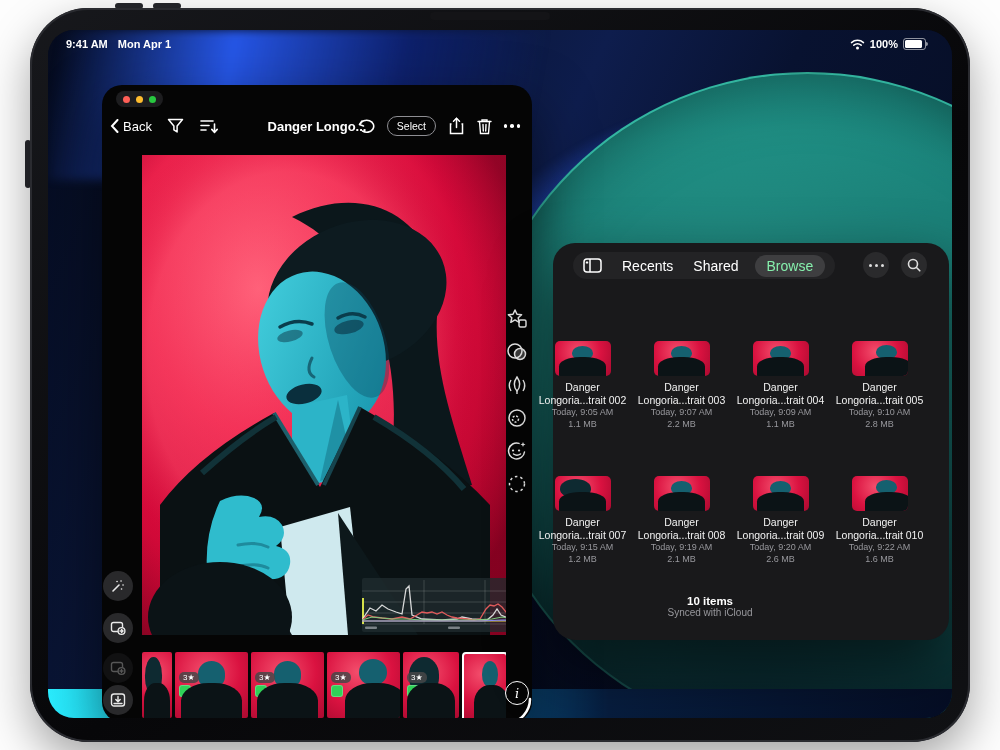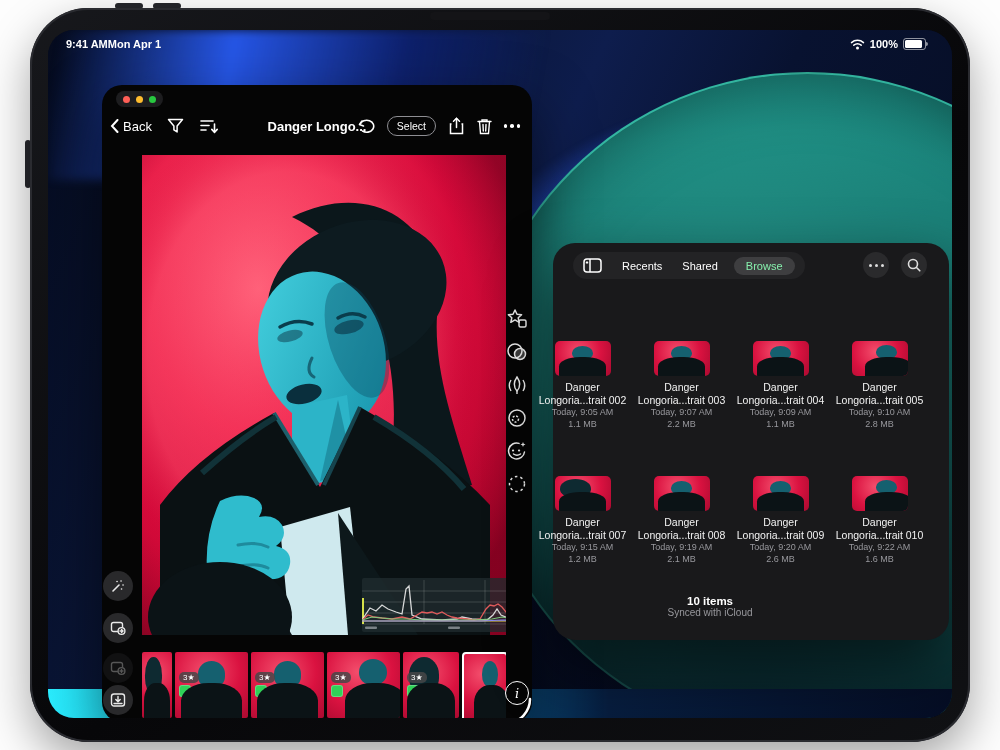--- a/index.html
+++ b/index.html
@@ -19,21 +19,21 @@
   .wp-bluering{left:330px;top:60px;width:780px;height:780px;border-radius:50%;
      background:radial-gradient(circle at 50% 50%,rgba(0,0,0,0) 57%,rgba(45,95,245,.6) 62%,rgba(10,25,90,0) 70%);filter:blur(2px);}
   .wp-teal{left:425px;top:42px;width:665px;height:665px;border-radius:50%;
      background:radial-gradient(circle at 38% 35%,#26a092 0%,#1b857c 45%,#126159 78%,#0c4a46 100%);
      border:2px solid rgba(80,235,200,.45);box-shadow:inset 0 0 70px rgba(0,0,0,.4);}
   .wp-dark{left:0;top:0;right:0;bottom:0;background:radial-gradient(ellipse at 78% 115%,rgba(3,6,18,.85),rgba(0,0,0,0) 62%);}
   .wp-bottom{left:0;bottom:0;width:100%;height:29px;
      background:linear-gradient(90deg,#2aeeff 0%,#16cbf4 27%,#0b5f93 46%,#071d3e 62%,#050d24 100%);}
   
   .statusbar{left:0;top:4px;width:904px;height:22px;color:#fff;font-size:11px;font-weight:bold;}
-  .sb-left{position:absolute;left:18px;top:4px;display:flex;align-items:flex-end;}
+  .sb-left{position:absolute;left:18px;top:4px;display:flex;gap:10px;align-items:flex-end;}
   .sb-right{position:absolute;right:26px;top:4px;display:flex;gap:5px;align-items:center;}
   .batt{width:21px;height:10px;border:1px solid rgba(255,255,255,.55);border-radius:3px;position:relative;}
   .batt i{position:absolute;left:1px;top:1px;bottom:1px;width:17px;background:#fff;border-radius:1.5px;}
   .batt u{position:absolute;right:-3px;top:3px;width:2px;height:4px;background:rgba(255,255,255,.55);border-radius:0 2px 2px 0;}
   
   .win{box-shadow:0 26px 60px rgba(0,0,0,.55);}
   .editor{left:54px;top:55px;width:430px;height:637px;border-radius:20px;background:#050505;}
   .traffic{left:14px;top:6px;height:16px;padding:0 7px;display:flex;gap:6px;align-items:center;background:#1d1d1f;border-radius:9px;}
   .dot{width:7px;height:7px;border-radius:50%;}
   .toolbar{left:0;top:24px;width:100%;height:34px;display:flex;align-items:center;color:#fff;}
@@ -65,21 +65,21 @@
   .mini.alt::after{left:24%;}
   .mini.dark::before{left:10%;top:8%;width:55%;height:55%;background:#0e2a31;}
   .badge{position:absolute;left:4px;top:20px;display:flex;flex-direction:column;gap:2px;align-items:flex-start;}
   .badge .pill{background:rgba(70,70,72,.85);color:#fff;font-size:8px;line-height:11px;padding:0 4px;border-radius:5px;}
   .badge .grn{width:12px;height:12px;border-radius:3px;background:#30d158;box-shadow:inset 0 0 0 1px rgba(255,255,255,.25);}
   .infobtn{left:403px;top:596px;width:22px;height:22px;border-radius:50%;border:1.5px solid #fff;color:#fff;
            display:flex;align-items:center;justify-content:center;font-family:"DejaVu Serif",serif;font-style:italic;font-size:13px;}
   
   .files{left:505px;top:213px;width:396px;height:397px;border-radius:22px;background:#19191b;}
   .ftabs{left:20px;top:9px;height:27px;padding:0 10px;display:flex;align-items:center;gap:20px;background:#232325;border-radius:14px;}
-  .ftab{font-size:11px;color:#fff;}
+  .ftab{font-size:14px;color:#fff;}
   .ftab.browse{background:#3e3e40;color:#86efac;padding:3px 12px;border-radius:12px;margin-left:-4px;}
   .fcirc{width:26px;height:26px;border-radius:50%;background:#2a2a2c;display:flex;align-items:center;justify-content:center;}
   .grid{left:-20px;top:52px;width:396px;display:grid;grid-template-columns:repeat(4,99px);grid-auto-rows:135px;justify-content:center;}
   .cell{display:flex;flex-direction:column;align-items:center;text-align:center;margin-top:46px;}
   .cthumb{position:relative;width:56px;height:57px;border-radius:5px;overflow:hidden;margin-bottom:5px;}
   .fname{font-size:10.5px;line-height:12.5px;color:#f2f2f2;}
   .fmeta{font-size:9px;line-height:12px;color:#98989d;}
   .ffooter{left:0;top:352px;width:256px;text-align:center;color:#fff;padding-left:29px;}
   .fcount{font-size:11.5px;font-weight:bold;}
   .fsync{font-size:10px;color:#98989d;margin-top:0;}

